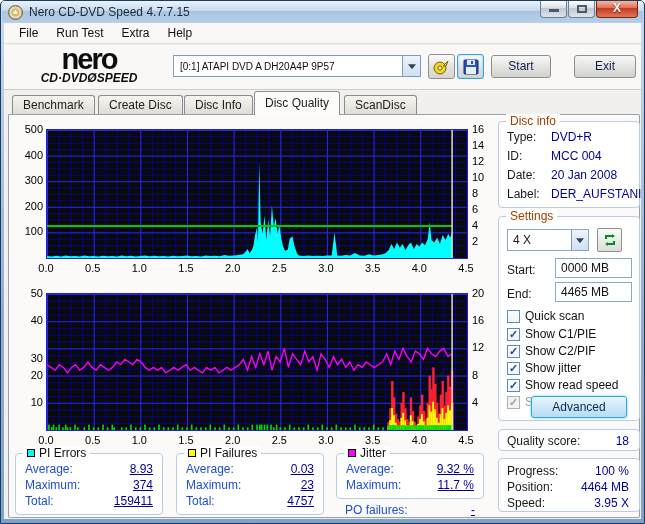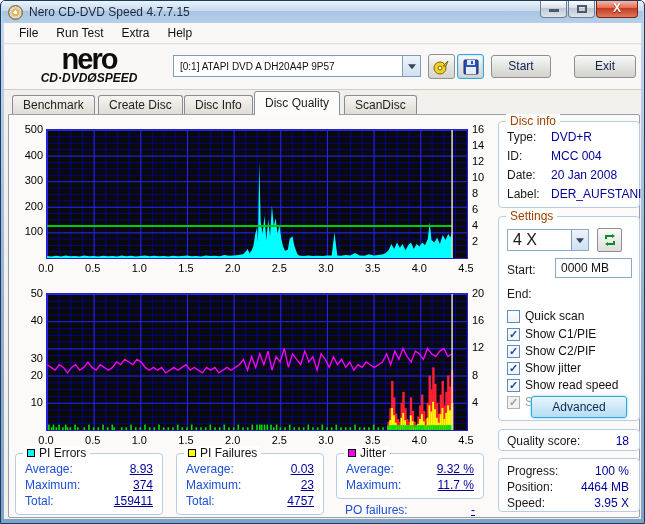--- a/index.html
+++ b/index.html
@@ -87,21 +87,21 @@
   .stat-row { position:absolute; left:9px; right:9px; height:15px; font-size:12px; }
   .stat-row .lab { color:#1d4ed8; }
   .stat-row .val { position:absolute; right:0; top:0; color:#000099;text-decoration:underline; }
 
   
   .ri-row { position:absolute; font-size:12px; }
   .navy { color:#000099; }
   .field { position:absolute; background:#fff; border:1px solid #8aa8c8; font-size:12px;
            color:#111; padding:2px 5px; }
   .combo-sm { position:absolute; background:#fff; border:1px solid #8aa8c8; display:flex; align-items:center; }
-  .combo-sm .txt { flex:1; padding-left:5px; font-size:16px; }
+  .combo-sm .txt { flex:1; padding-left:5px; font-size:12px; }
   .cb { position:absolute; display:flex; align-items:center; font-size:12px; color:#111; height:14px; }
   .cb .box { width:13px; height:13px; border:1px solid #5c8cbe; background:linear-gradient(#fdfdfd,#eef3f8);
              margin-right:5px; text-align:center; line-height:11px; font-size:11px; color:#20508f; font-weight:bold; }
   .cb .box.on::before { content:"\2713"; }
   .cb.dis { color:#9a9a9a; }
   .cb.dis .box { border-color:#b0b0b0; color:#a0a0a0; background:#f2f2f2; }
   .adv-btn { position:absolute; background:linear-gradient(#eaf6fd,#cde9f8 50%,#b5ddf4);
              border:1px solid #2ea8dc; border-radius:3px; text-align:center; font-size:12px;
              color:#0c2a50; box-shadow:0 0 3px #7ccdef; }
   .refresh-btn { position:absolute; width:25px; height:24px; background:linear-gradient(#fbfbfb,#dedddb);
@@ -485,20 +485,21 @@
         <svg width="14" height="14" viewBox="0 0 14 14">
           <path d="M3 6 V3 H9" fill="none" stroke="#00901c" stroke-width="2"></path>
           <path d="M9 1 L12 3 L9 5 Z" fill="#00901c"></path>
           <path d="M11 8 V11 H5" fill="none" stroke="#00901c" stroke-width="2"></path>
           <path d="M5 13 L2 11 L5 9 Z" fill="#00901c"></path>
         </svg>
       </div>
       <div class="ri-row" style="left:8px; top:46px;">Start:</div>
       <div class="field" style="left:56px; top:41px; width:77px; height:20px;">0000 MB</div>
       <div class="ri-row" style="left:8px; top:70px;">End:</div>
+      <div class="field" style="left:56px; top:65px; width:77px; height:20px;">4465 MB</div>
 
       <label class="cb" style="left:8px; top:92px;">
           <span class="box"></span>
           <span>Quick scan</span>
         </label>
       <label class="cb" style="left:8px; top:110px;">
           <span class="box on"></span>
           <span>Show C1/PIE</span>
         </label>
       <label class="cb" style="left:8px; top:127px;">

